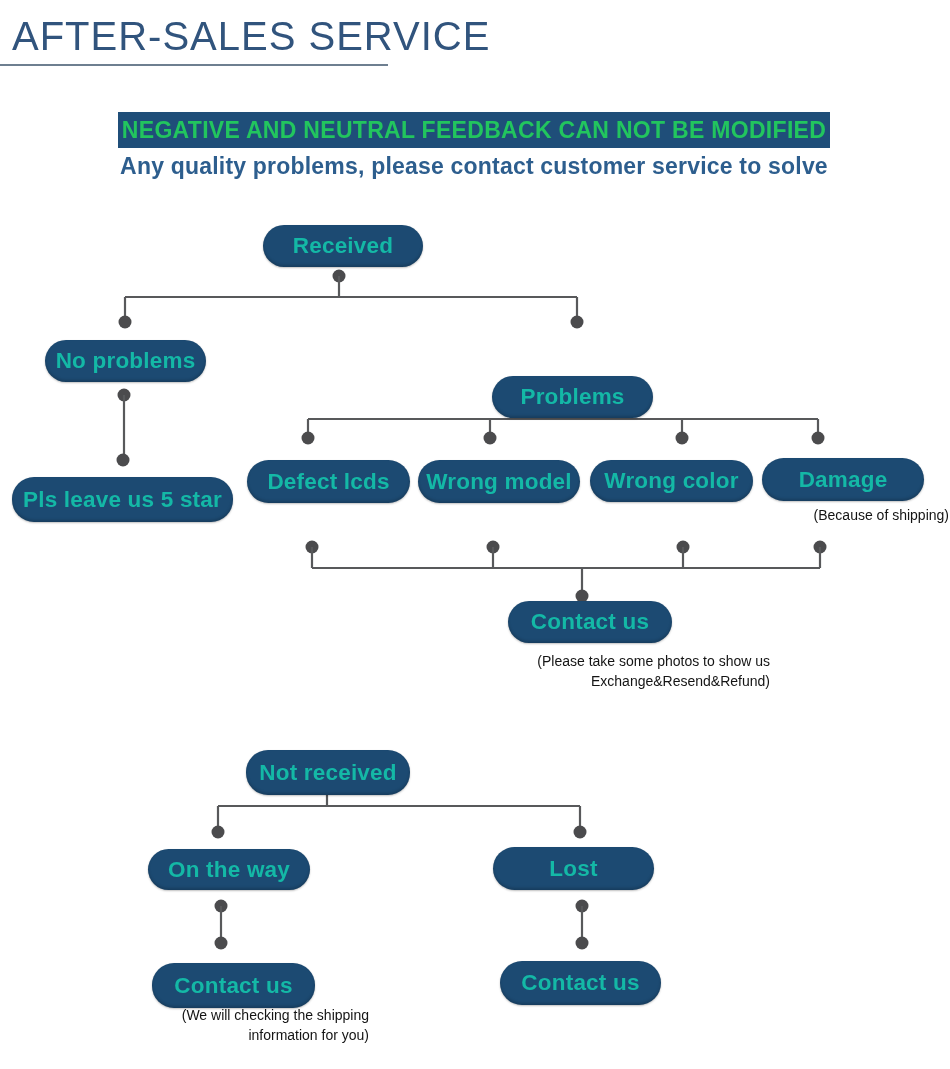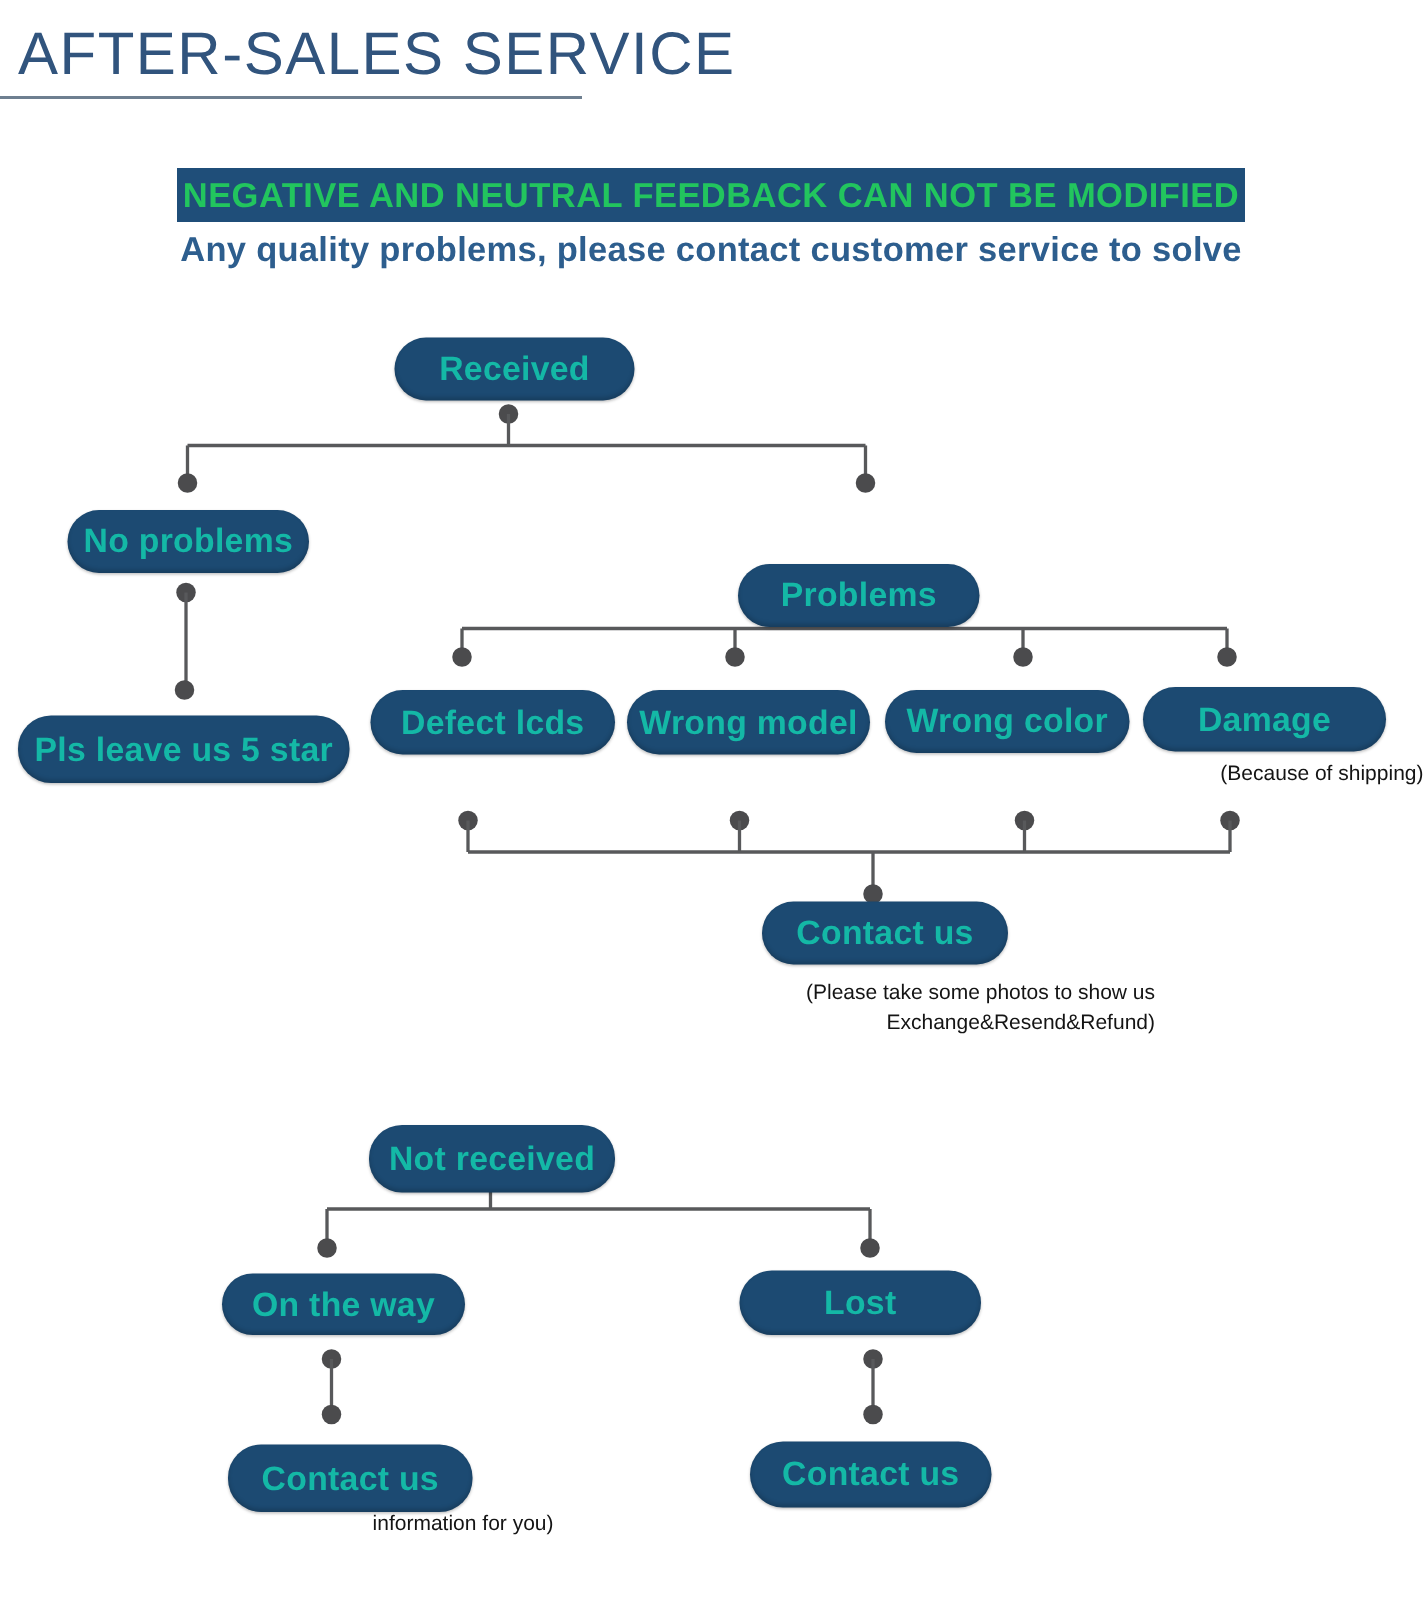--- a/index.html
+++ b/index.html
@@ -128,16 +128,17 @@
   <div class="node n-contact-right">Contact us</div>
 
   <div class="caption c-damage">
     <span>(Because of shipping)</span>
   </div>
   <div class="caption c-mid">
     <div>(Please take some photos to show us</div>
     <div>Exchange&amp;Resend&amp;Refund)</div>
   </div>
   <div class="caption c-left">
+    <div>(We will checking the shipping</div>
     <div>information for you)</div>
   </div>
 
 </div>
 
 </body></html>

